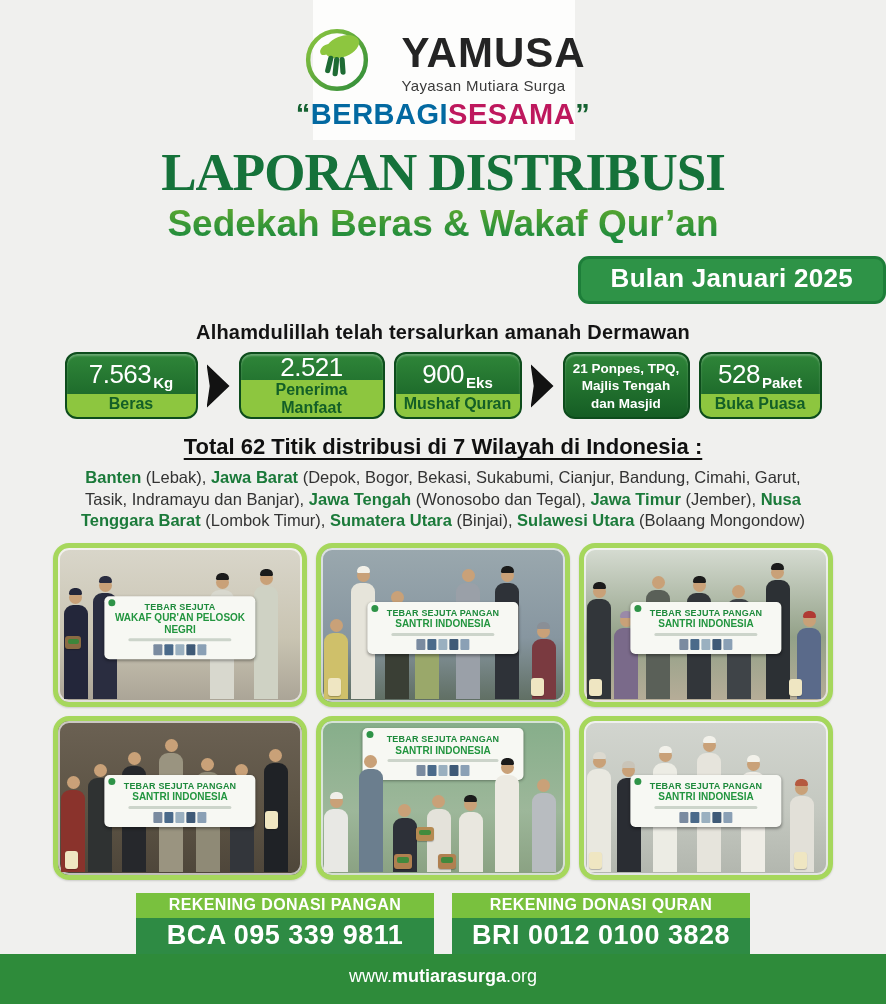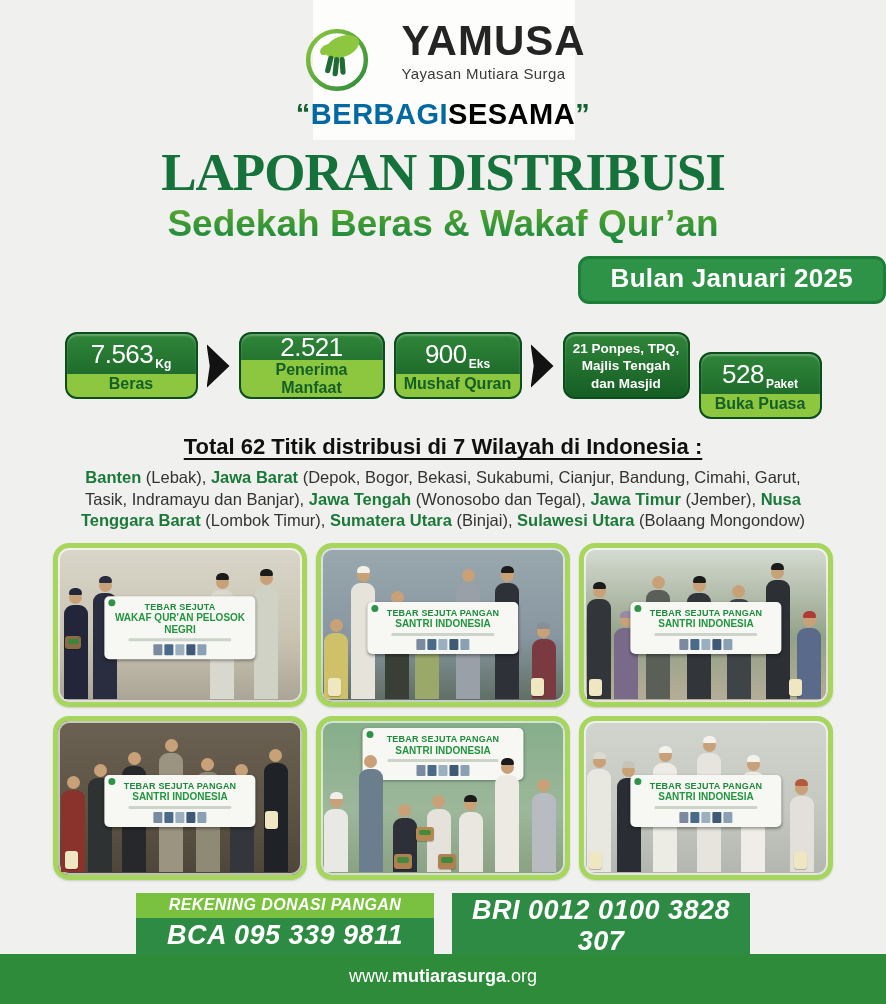--- a/index.html
+++ b/index.html
@@ -6,29 +6,29 @@
   html,body { width:886px; }
   body {
     font-family:"Liberation Sans", sans-serif;
     background:#f0f0ee;
   }
   .poster { position:relative; width:886px; height:1004px; background:#f0f0ee; overflow:hidden; }
 
   
   .white-block { position:absolute; top:0; left:313px; width:262px; height:140px; background:#fdfdfc; }
   .brand { position:relative; text-align:center; padding-top:20px; }
-  .logo-row { display:flex; justify-content:center; align-items:flex-start; gap:27px; }
+  .logo-row { display:flex; justify-content:center; align-items:flex-end; gap:27px; }
   .logo-mark { width:74px; height:74px; flex:0 0 auto; }
   .brand-text { text-align:left; }
   .brand-name { font-size:42px; font-weight:800; color:#242424; letter-spacing:1px; line-height:1; }
   .brand-tagline { font-size:15px; color:#3a3a3a; margin-top:3px; letter-spacing:.4px; }
   .slogan { margin-top:6px; font-size:29px; font-weight:800; letter-spacing:.5px; line-height:1; }
   .slogan .q { color:#156231; }
   .slogan .p1 { color:#0369a1; }
-  .slogan .p2 { color:#000000; }
+  .slogan .p2 { color:#be185d; }
 
   
   .title {
     margin-top:16px; text-align:center;
     font-family:"Liberation Serif", serif; font-weight:700;
     font-size:53px; line-height:1.05; color:#15723a; letter-spacing:-1px;
   }
   .subtitle {
     margin-top:4px; text-align:center; font-size:37px; font-weight:800; line-height:1.05;
     color:#2b8f38;
@@ -43,24 +43,24 @@
 
   
   .intro { margin-top:17px; text-align:center; font-size:20px; font-weight:800; color:#141414; letter-spacing:.2px; }
   .stats-row { margin-top:8px; display:flex; justify-content:center; align-items:center; gap:9px; }
   .stat-box {
     height:67px; border-radius:12px; overflow:hidden; display:flex; flex-direction:column;
     background:linear-gradient(180deg,#2f8639 0%, #155d24 100%);
     border:2px solid #0d4c1c; box-shadow:inset 0 2px 2px rgba(255,255,255,.28);
     text-align:center;
   }
-  .w1{width:133px;} .w2{width:146px;} .w3{width:128px;} .w4{width:127px;} .w5{width:123px;margin-top:40px;}
+  .w1{width:133px;} .w2{width:146px;} .w3{width:128px;} .w4{width:127px;} .w5{width:123px;}
   .stat-top { flex:1; display:flex; justify-content:center; align-items:center; padding:0 6px; }
   .stat-value { font-size:26px; font-weight:400; color:#fff; line-height:1; letter-spacing:-.5px; }
-  .stat-unit { font-size:12px; font-weight:800; color:#fff; align-self:flex-end; margin:0 0 3px 2px; }
+  .stat-unit { font-size:15px; font-weight:800; color:#fff; align-self:flex-end; margin:0 0 3px 2px; }
   .stat-label-bar { background:#8dc63f; color:#135f27; font-size:16px; font-weight:800; padding:1px 4px 4px; }
   .stat-lines { flex:1; display:flex; flex-direction:column; justify-content:center; color:#fff; font-size:13.5px; font-weight:800; line-height:1.3; padding:2px 4px; }
   .arrow { width:23px; height:44px; background:#121212; clip-path:polygon(0 0, 100% 50%, 0 100%, 14% 50%); }
 
   
   .total-heading {
     margin-top:15px; text-align:center; font-size:22px; font-weight:800; color:#101010;
     text-decoration:underline; text-decoration-thickness:2px; text-underline-offset:4px;
   }
   .regions {
@@ -91,21 +91,21 @@
   .banner-logo-dot { position:absolute; top:3px; left:4px; width:7px; height:7px; border-radius:50%; background:#2e9347; }
   .banner-l1 { font-size:9px; font-weight:800; color:#1e8a3c; letter-spacing:.2px; line-height:1.15; }
   .banner-l2 { font-size:10px; font-weight:800; color:#22953f; line-height:1.15; }
   .banner-sub { height:3px; width:72%; margin:3px auto 0; background:#ccd4ca; border-radius:2px; }
   .banner-montage { display:flex; gap:2px; justify-content:center; margin-top:3px; }
   .banner-montage span { width:9px; height:11px; border-radius:1px; display:block; }
   .m1{background:#7a8ba0;} .m2{background:#4a6a8a;} .m3{background:#9ab0c0;} .m4{background:#3f5a77;} .m5{background:#8aa0b5;}
 
   
   .banks { display:flex; justify-content:center; gap:18px; margin-top:13px; }
-  .bank { width:298px; text-align:center;font-style:italic; }
+  .bank { width:298px; text-align:center; }
   .bank-header { background:#79c13e; color:#fff; font-weight:800; font-size:16px; padding:3px 0 4px; letter-spacing:.4px; }
   .bank-number { background:#2e8b44; color:#fff; font-weight:800; font-size:27px; padding:2px 0 6px; letter-spacing:.5px; }
 
   
   .footer {
     position:absolute; left:0; right:0; bottom:0; height:50px; background:#2e8b3a;
     color:#fff; font-size:18px; display:flex; justify-content:center; align-items:flex-start; padding-top:12px;
   }
   .footer b { font-weight:800; }
 </style>
@@ -142,20 +142,21 @@
       <span class="q">“</span><span class="p1">BERBAGI</span><span class="p2">SESAMA</span><span class="q">”</span>
     </div>
   </div>
 
   <h1 class="title">LAPORAN DISTRIBUSI</h1>
   <h2 class="subtitle">Sedekah Beras &amp; Wakaf Qur’an</h2>
   <div class="period-wrap">
     <div class="period">Bulan Januari 2025</div>
   </div>
 
+  <div class="intro">Alhamdulillah telah tersalurkan amanah Dermawan</div>
   <div class="stats-row">
     <div class="stat-box w1">
       <div class="stat-top">
         <span class="stat-value">7.563</span>
         <span class="stat-unit">Kg</span>
       </div>
       <div class="stat-label-bar">Beras</div>
     </div>
     <div class="arrow"></div>
     <div class="stat-box w2">
@@ -500,20 +501,21 @@
         <div class="prop" style="left: 86%; bottom: 4%; width: 13px; height: 17px; background: rgb(239, 230, 194);"></div>
       </figure>
   </div>
 
   <div class="banks">
     <div class="bank">
       <div class="bank-header">REKENING DONASI PANGAN</div>
       <div class="bank-number">BCA 095 339 9811</div>
     </div>
     <div class="bank">
+      <div class="bank-header">REKENING DONASI QURAN</div>
       <div class="bank-number">BRI 0012 0100 3828 307</div>
     </div>
   </div>
 
   <div class="footer">
     <span><span>www.</span><b>mutiarasurga</b><span>.org</span></span>
   </div>
 </div>
 
 </body></html>

